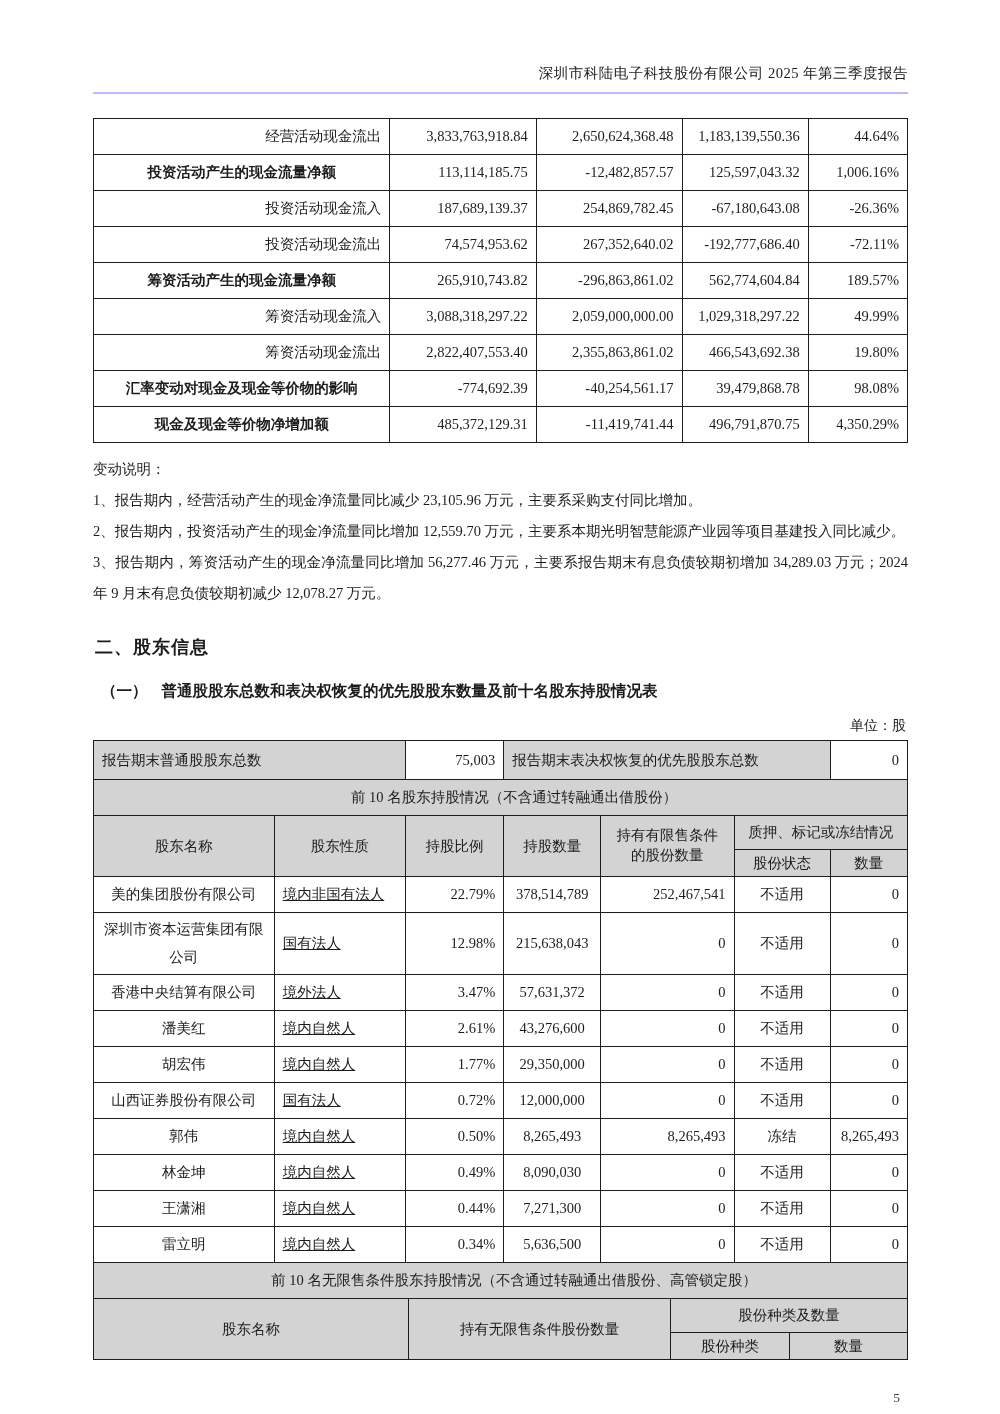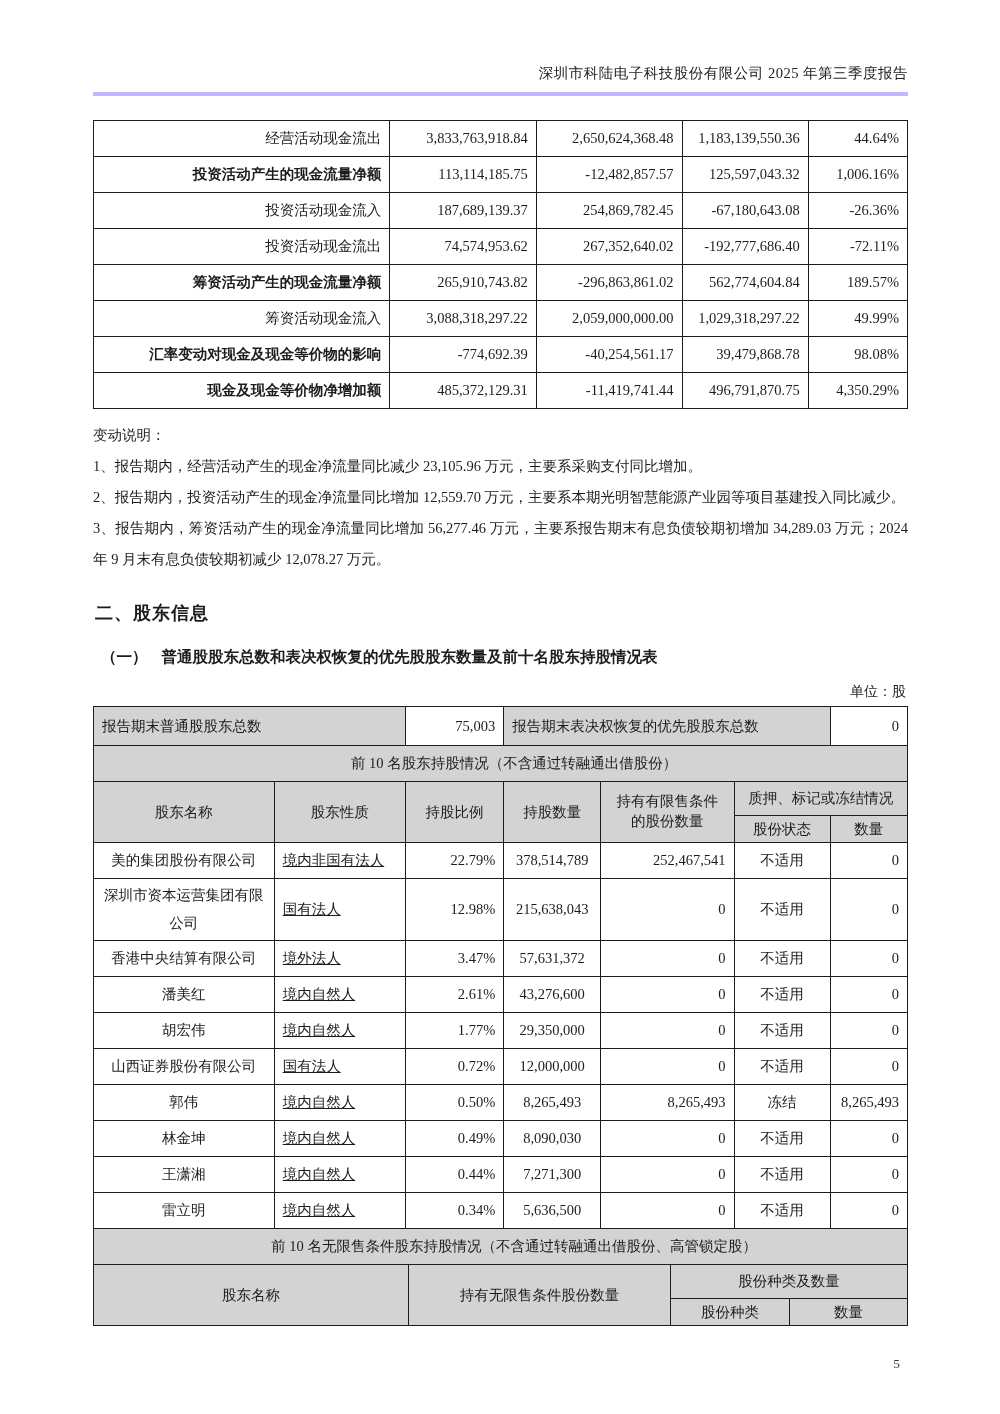--- a/index.html
+++ b/index.html
@@ -6,29 +6,29 @@
   body {
     width:1000px; height:1414px;
     font-family:"Liberation Serif","DejaVu Serif",serif;
     color:#1c1c1c;
     -webkit-font-smoothing:antialiased;
   }
   .page { box-sizing:border-box; width:1000px; padding:64px 92px 0 93px; }
 
   .doc-header {
     text-align:right; font-size:14.5px; letter-spacing:0.5px;
-    padding-bottom:9px; border-bottom:4px solid #c4b5fd;
+    padding-bottom:9px; border-bottom:2px solid #c4b5fd;
   }
 
   table { border-collapse:collapse; width:100%; table-layout:fixed; }
   td { border:1px solid #1d1d1d; font-size:14.5px; padding:0 8px; overflow:hidden; }
 
   .t1 { margin-top:24px; }
   .t1 td { height:35px; }
-  .t1 .cat { font-weight:700; text-align:right; }
+  .t1 .cat { font-weight:700; text-align:center; }
   .t1 .sub { text-align:right; }
   .num { text-align:right; font-variant-numeric:tabular-nums; }
 
   .notes { margin-top:11px; font-size:14.5px; line-height:31px; text-align:justify; }
 
   .h2 {
     margin:26px 0 16px 2px; font-size:18px; font-weight:700;
     font-family:"Liberation Sans","DejaVu Sans",sans-serif; letter-spacing:1px;
   }
   .h3 {
@@ -104,20 +104,27 @@
         <td class="num">-296,863,861.02</td>
         <td class="num">562,774,604.84</td>
         <td class="num">189.57%</td>
       </tr>
       <tr>
         <td class="sub">筹资活动现金流入</td>
         <td class="num">3,088,318,297.22</td>
         <td class="num">2,059,000,000.00</td>
         <td class="num">1,029,318,297.22</td>
         <td class="num">49.99%</td>
+      </tr>
+      <tr>
+        <td class="sub">筹资活动现金流出</td>
+        <td class="num">2,822,407,553.40</td>
+        <td class="num">2,355,863,861.02</td>
+        <td class="num">466,543,692.38</td>
+        <td class="num">19.80%</td>
       </tr>
       <tr>
         <td class="cat">汇率变动对现金及现金等价物的影响</td>
         <td class="num">-774,692.39</td>
         <td class="num">-40,254,561.17</td>
         <td class="num">39,479,868.78</td>
         <td class="num">98.08%</td>
       </tr>
       <tr>
         <td class="cat">现金及现金等价物净增加额</td>

